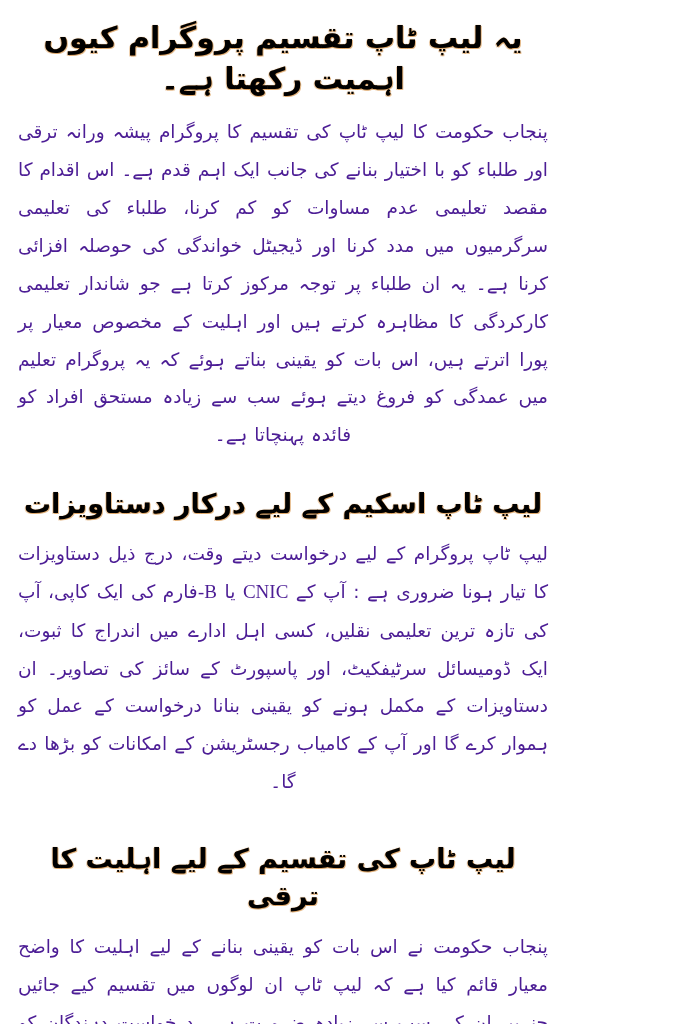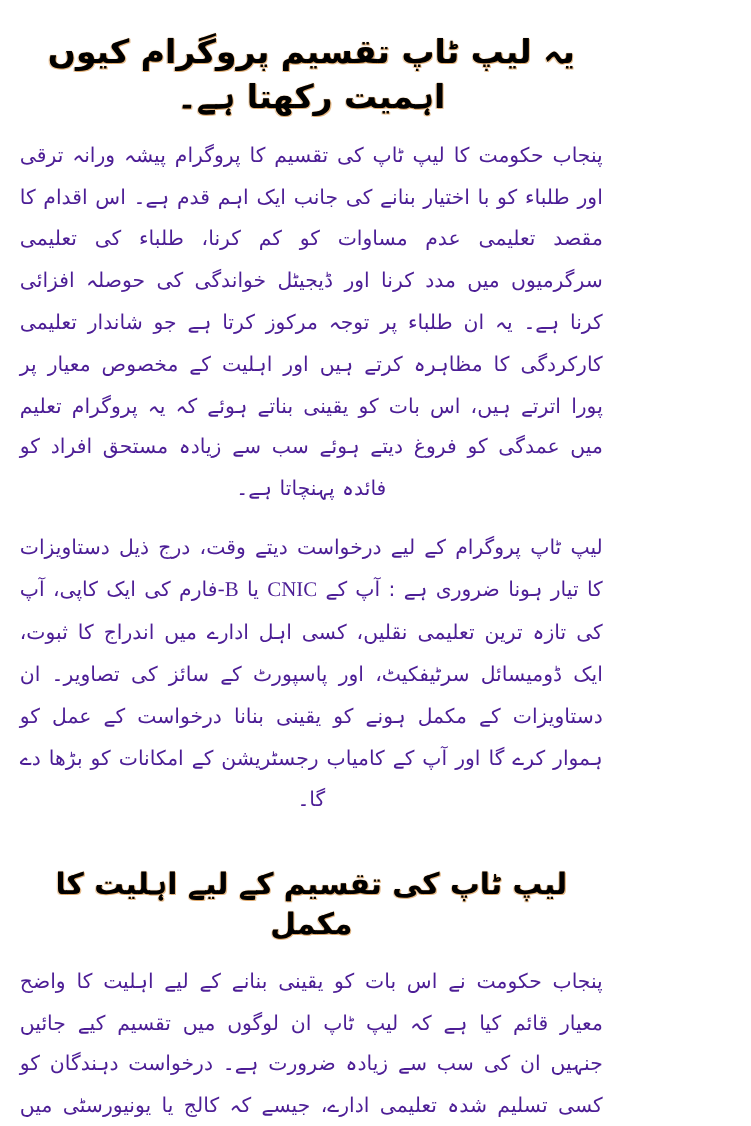--- a/index.html
+++ b/index.html
@@ -11,21 +11,21 @@
     width: 683px;
     height: 1024px;
     font-family: "DejaVu Sans", sans-serif;
     color: #000000;
     overflow: hidden;
   }
   .page {
     width: 566px;
     height: 1024px;
     box-sizing: border-box;
-    padding: 24px 18px 10px 18px;
+    padding: 14px 18px 10px 18px;
     position: relative;
   }
   .heading {
     direction: rtl;
     text-align: center;
     font-family: "DejaVu Sans", sans-serif;
     font-weight: bold;
     color: #000000;
     letter-spacing: 0px;
     line-height: 1.35;
@@ -71,24 +71,25 @@
 <body>
 
 <div class="page">
 
   <h1 class="heading heading-1">یہ لیپ ٹاپ تقسیم پروگرام کیوں اہمیت رکھتا ہے۔</h1>
 
   <p class="para first">پنجاب حکومت کا لیپ ٹاپ کی تقسیم کا پروگرام پیشہ ورانہ ترقی اور طلباء کو با اختیار بنانے کی جانب ایک اہم قدم ہے۔ اس اقدام کا مقصد تعلیمی عدم مساوات کو کم کرنا، طلباء کی تعلیمی سرگرمیوں میں مدد کرنا اور ڈیجیٹل خواندگی کی حوصلہ افزائی کرنا ہے۔ یہ ان طلباء پر توجہ مرکوز کرتا ہے جو شاندار تعلیمی کارکردگی کا مظاہرہ کرتے ہیں اور اہلیت کے مخصوص معیار پر پورا اترتے ہیں، اس بات کو یقینی بناتے ہوئے کہ یہ پروگرام تعلیم میں عمدگی کو فروغ دیتے ہوئے سب سے زیادہ مستحق افراد کو فائدہ پہنچاتا ہے۔</p>
 
   <div class="spacer-sm"></div>
 
+  <h2 class="heading heading-2">لیپ ٹاپ اسکیم کے لیے درکار دستاویزات</h2>
 
   <p class="para">
     <span>لیپ ٹاپ پروگرام کے لیے درخواست دیتے وقت، درج ذیل دستاویزات کا تیار ہونا ضروری ہے : آپ کے </span><span class="latin">CNIC</span><span> یا </span><span class="latin">B</span><span>-فارم کی ایک کاپی، آپ کی تازہ ترین تعلیمی نقلیں، کسی اہل ادارے میں اندراج کا ثبوت، ایک ڈومیسائل سرٹیفکیٹ، اور پاسپورٹ کے سائز کی تصاویر۔ ان دستاویزات کے مکمل ہونے کو یقینی بنانا درخواست کے عمل کو ہموار کرے گا اور آپ کے کامیاب رجسٹریشن کے امکانات کو بڑھا دے گا۔</span>
   </p>
 
   <div class="spacer-md"></div>
 
-  <h2 class="heading heading-3">لیپ ٹاپ کی تقسیم کے لیے اہلیت کا مکمل</h2>
+  <h2 class="heading heading-3">لیپ ٹاپ کی تقسیم کے لیے اہلیت کا ترقی</h2>
 
   <p class="para">پنجاب حکومت نے اس بات کو یقینی بنانے کے لیے اہلیت کا واضح معیار قائم کیا ہے کہ لیپ ٹاپ ان لوگوں میں تقسیم کیے جائیں جنہیں ان کی سب سے زیادہ ضرورت ہے۔ درخواست دہندگان کو کسی تسلیم شدہ تعلیمی ادارے، جیسے کہ کالج یا یونیورسٹی میں داخلہ لینا چاہیے۔ یہ پروگرام میرٹ پر مبنی ہے، ان طلباء کو ترجیح دیتا ہے جو مخصوص تعلیمی کارکردگی کی ضروریات کو پورا کرتے ہیں یا اس سے تجاوز کرتے ہیں، غیر معمولی کامیابی حاصل کرنے والوں کو ترجیح دی جاتی ہے۔ مزید برآں، کم آمدنی والے پس منظر سے تعلق رکھنے والے طلباء یا مالی چیلنجوں کا سامنا کرنے والے طلباء پر غور کیا جا سکتا ہے، اس بات کو یقینی بناتے ہوئے کہ یہ پہل تعلیم میں عمدگی اور مساوات دونوں کی حمایت کرتا ہے۔</p>
 
 </div>
 
 </body></html>

